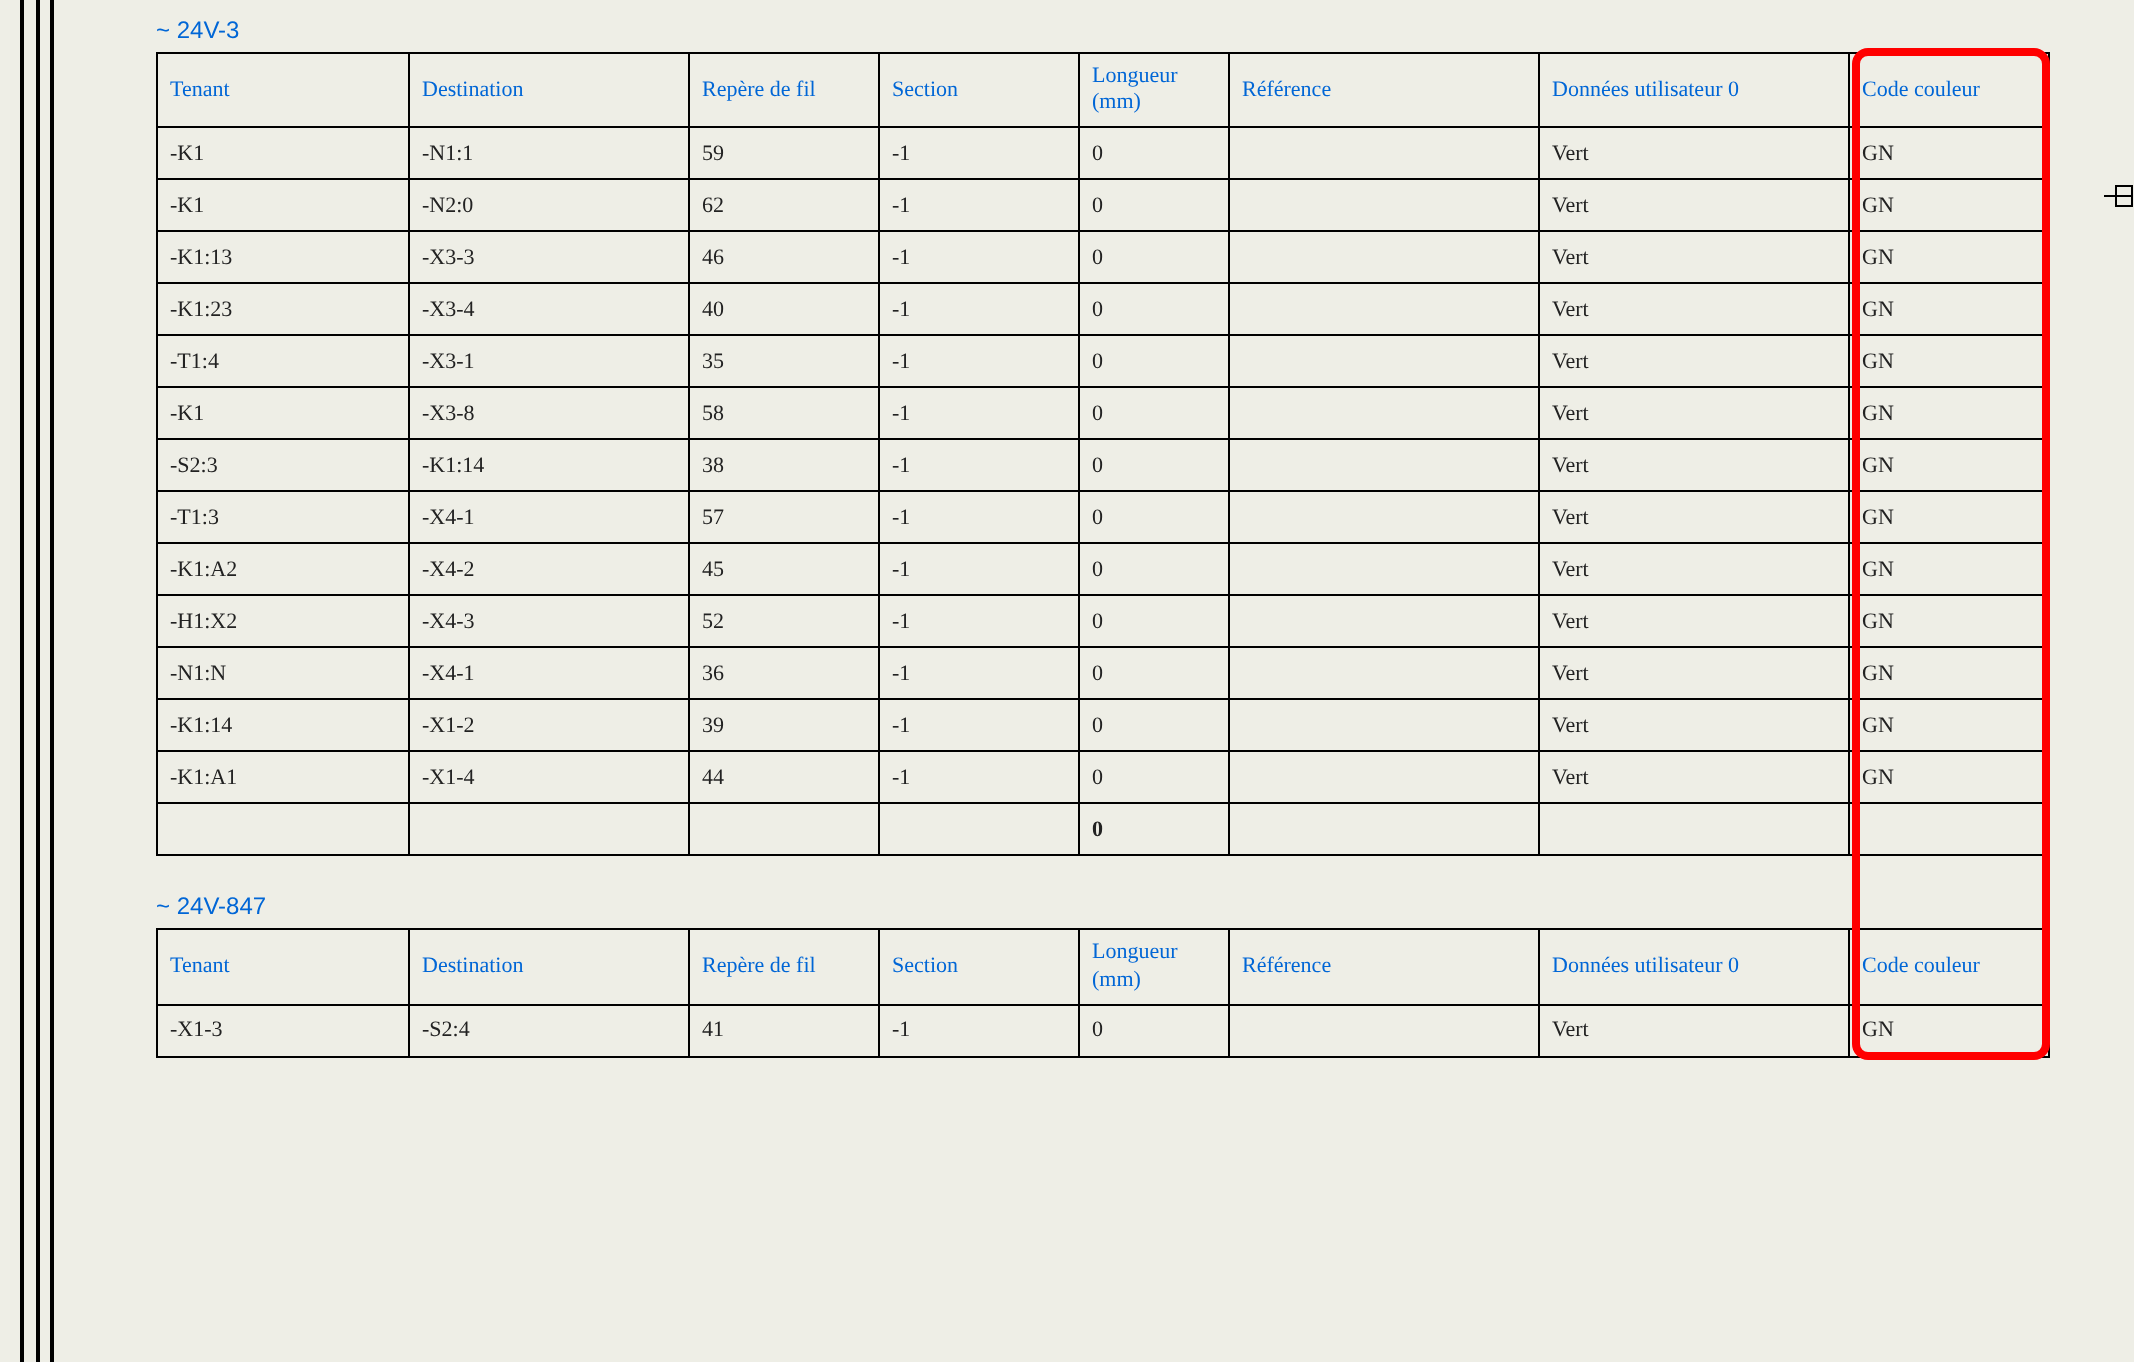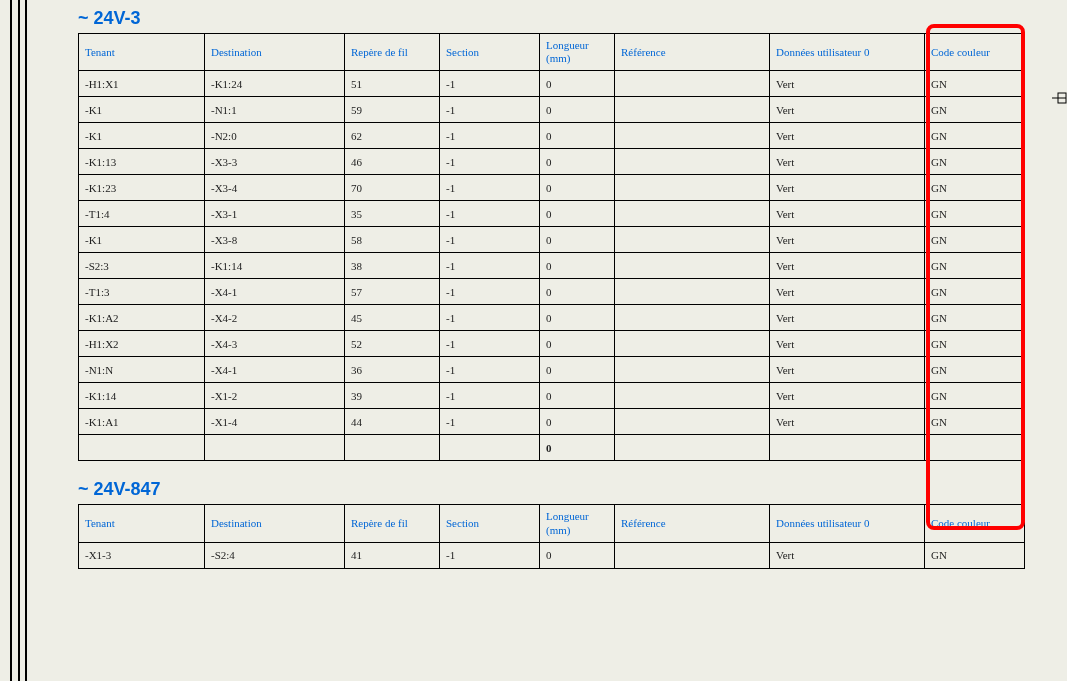--- a/index.html
+++ b/index.html
@@ -23,23 +23,22 @@
   .margin-line.l2 { left: 18px; }
   .margin-line.l3 { left: 25px; }
   .content {
     position: absolute;
     left: 78px;
     top: 4px;
     width: 946px;
   }
   .section-title {
     color: #0066d6;
-    font-size: 18px;
+    font-size: 12px;
     margin: 4px 0 4px 0;
-    font-weight: bold;
   }
   table.wire {
     border-collapse: collapse;
     width: 100%;
     table-layout: fixed;
     font-family: Liberation Serif, serif;
   }
   table.wire th, table.wire td {
     border: 1px solid #000;
     padding: 5px 6px 5px 6px;
@@ -105,30 +104,20 @@
           <th>Repère de fil</th>
           <th>Section</th>
           <th>Longueur<br>(mm)</th>
           <th>Référence</th>
           <th>Données utilisateur 0</th>
           <th>Code couleur</th>
         </tr>
       </thead>
       <tbody>
         <tr>
-          <td>-H1:X1</td>
-          <td>-K1:24</td>
-          <td>51</td>
-          <td>-1</td>
-          <td>0</td>
-          <td></td>
-          <td>Vert</td>
-          <td>GN</td>
-        </tr>
-        <tr>
           <td>-K1</td>
           <td>-N1:1</td>
           <td>59</td>
           <td>-1</td>
           <td>0</td>
           <td></td>
           <td>Vert</td>
           <td>GN</td>
         </tr>
         <tr>
@@ -147,21 +136,21 @@
           <td>46</td>
           <td>-1</td>
           <td>0</td>
           <td></td>
           <td>Vert</td>
           <td>GN</td>
         </tr>
         <tr>
           <td>-K1:23</td>
           <td>-X3-4</td>
-          <td>70</td>
+          <td>40</td>
           <td>-1</td>
           <td>0</td>
           <td></td>
           <td>Vert</td>
           <td>GN</td>
         </tr>
         <tr>
           <td>-T1:4</td>
           <td>-X3-1</td>
           <td>35</td>

